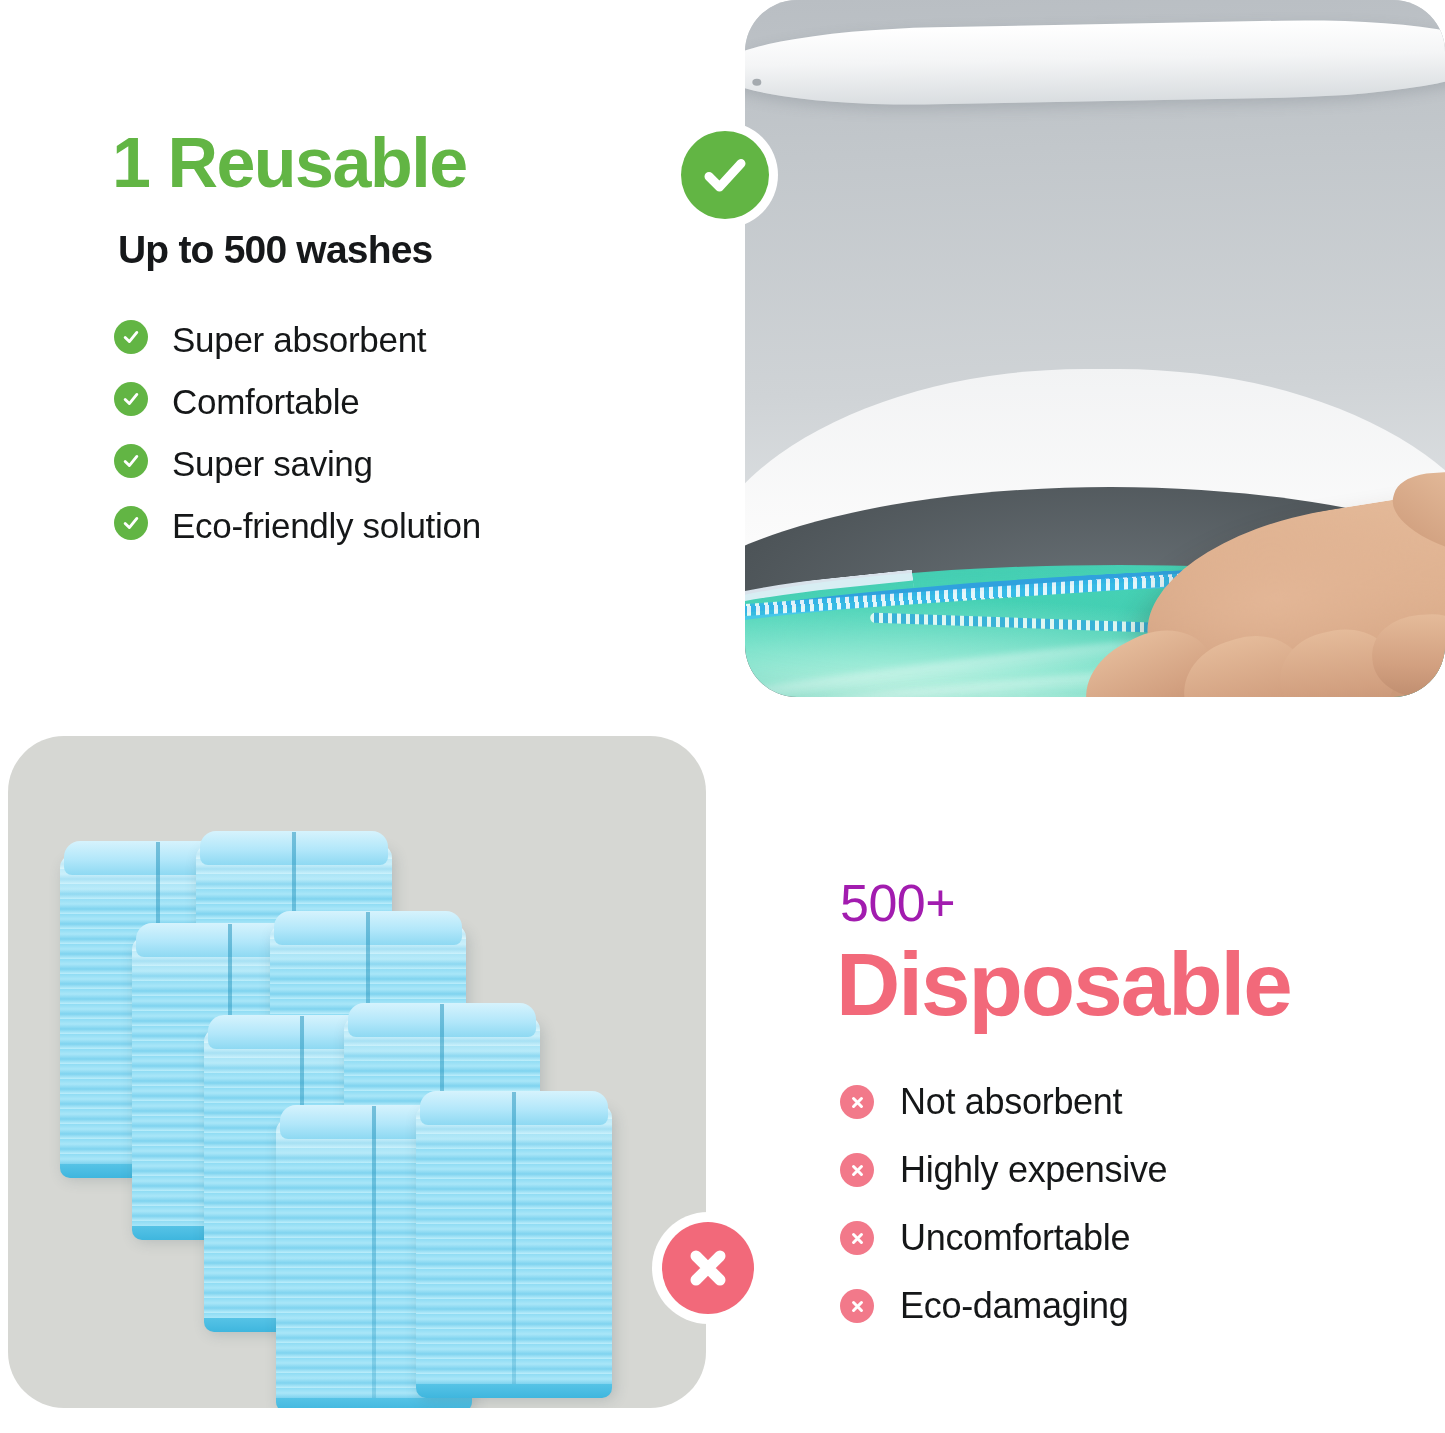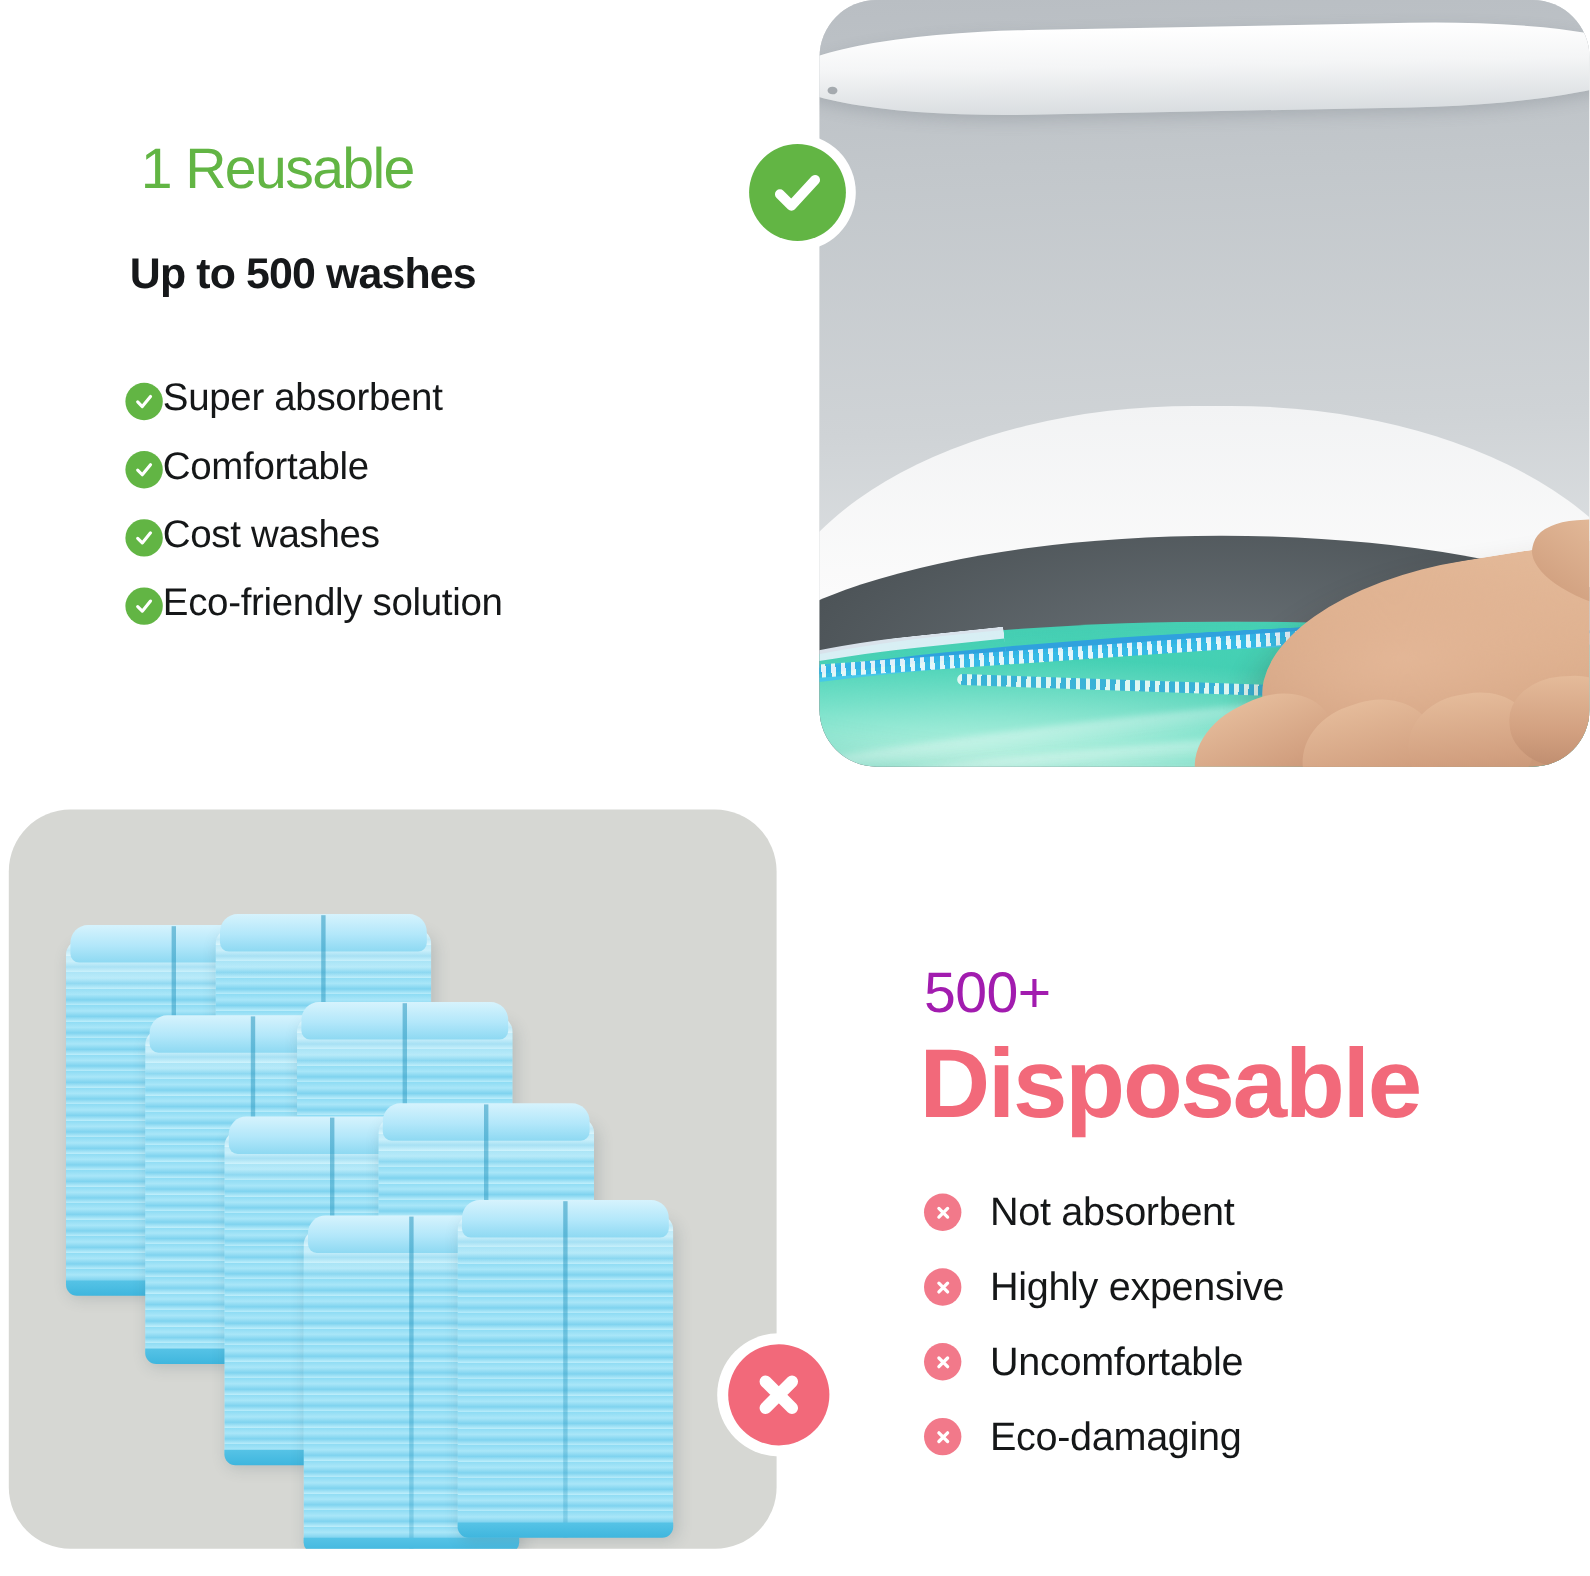--- a/index.html
+++ b/index.html
@@ -141,32 +141,32 @@
     border-radius:50%;
     display:flex; align-items:center; justify-content:center;
   }
   .check-badge { left:672px; top:122px; width:106px; height:106px; padding:9px; }
   .check-badge .badge-inner { width:100%; height:100%; background:#62b544; }
   .cross-badge { left:652px; top:1212px; width:112px; height:112px; padding:10px; }
   .cross-badge .badge-inner { width:100%; height:100%; background:#f2697a; }
 
   
   .head-reusable {
-    position:absolute; left:128px; top:128px;
-    font-size:52px; font-weight:400; color:#62b544;
+    position:absolute; left:112px; top:128px;
+    font-size:70px; font-weight:700; color:#62b544;
     letter-spacing:-1.5px; line-height:1;
   }
   .sub-washes {
     position:absolute; left:118px; top:230px;
     font-size:39px; font-weight:700; color:#16181a;
     letter-spacing:-0.8px; line-height:1;
   }
   .pro-list { position:absolute; left:114px; top:320px; width:540px; }
   .pro-item {
-    display:flex; align-items:flex-end; 
+    display:flex; align-items:flex-start; gap:24px;
     height:62px;
   }
   .ic {
     flex:0 0 auto; width:34px; height:34px; border-radius:50%;
     display:flex; align-items:center; justify-content:center;
   }
   .ic-check { background:#62b544; }
   .ic-cross { background:#f2798a; }
   .pro-label {
     font-size:35px; color:#151718; font-weight:400; letter-spacing:-0.3px;
@@ -321,21 +321,21 @@
       </span>
       <span class="pro-label">Comfortable</span>
     </div>
 
     <div class="pro-item">
       <span class="ic ic-check">
         <svg width="20" height="20" viewBox="0 0 24 24" aria-hidden="true">
           <path d="M5 12.5 L10 17.5 L19 6.5" fill="none" stroke="#ffffff" stroke-width="3.4" stroke-linecap="round" stroke-linejoin="round"></path>
         </svg>
       </span>
-      <span class="pro-label">Cost washes</span>
+      <span class="pro-label">Super saving</span>
     </div>
 
     <div class="pro-item">
       <span class="ic ic-check">
         <svg width="20" height="20" viewBox="0 0 24 24" aria-hidden="true">
           <path d="M5 12.5 L10 17.5 L19 6.5" fill="none" stroke="#ffffff" stroke-width="3.4" stroke-linecap="round" stroke-linejoin="round"></path>
         </svg>
       </span>
       <span class="pro-label">Eco-friendly solution</span>
     </div>

